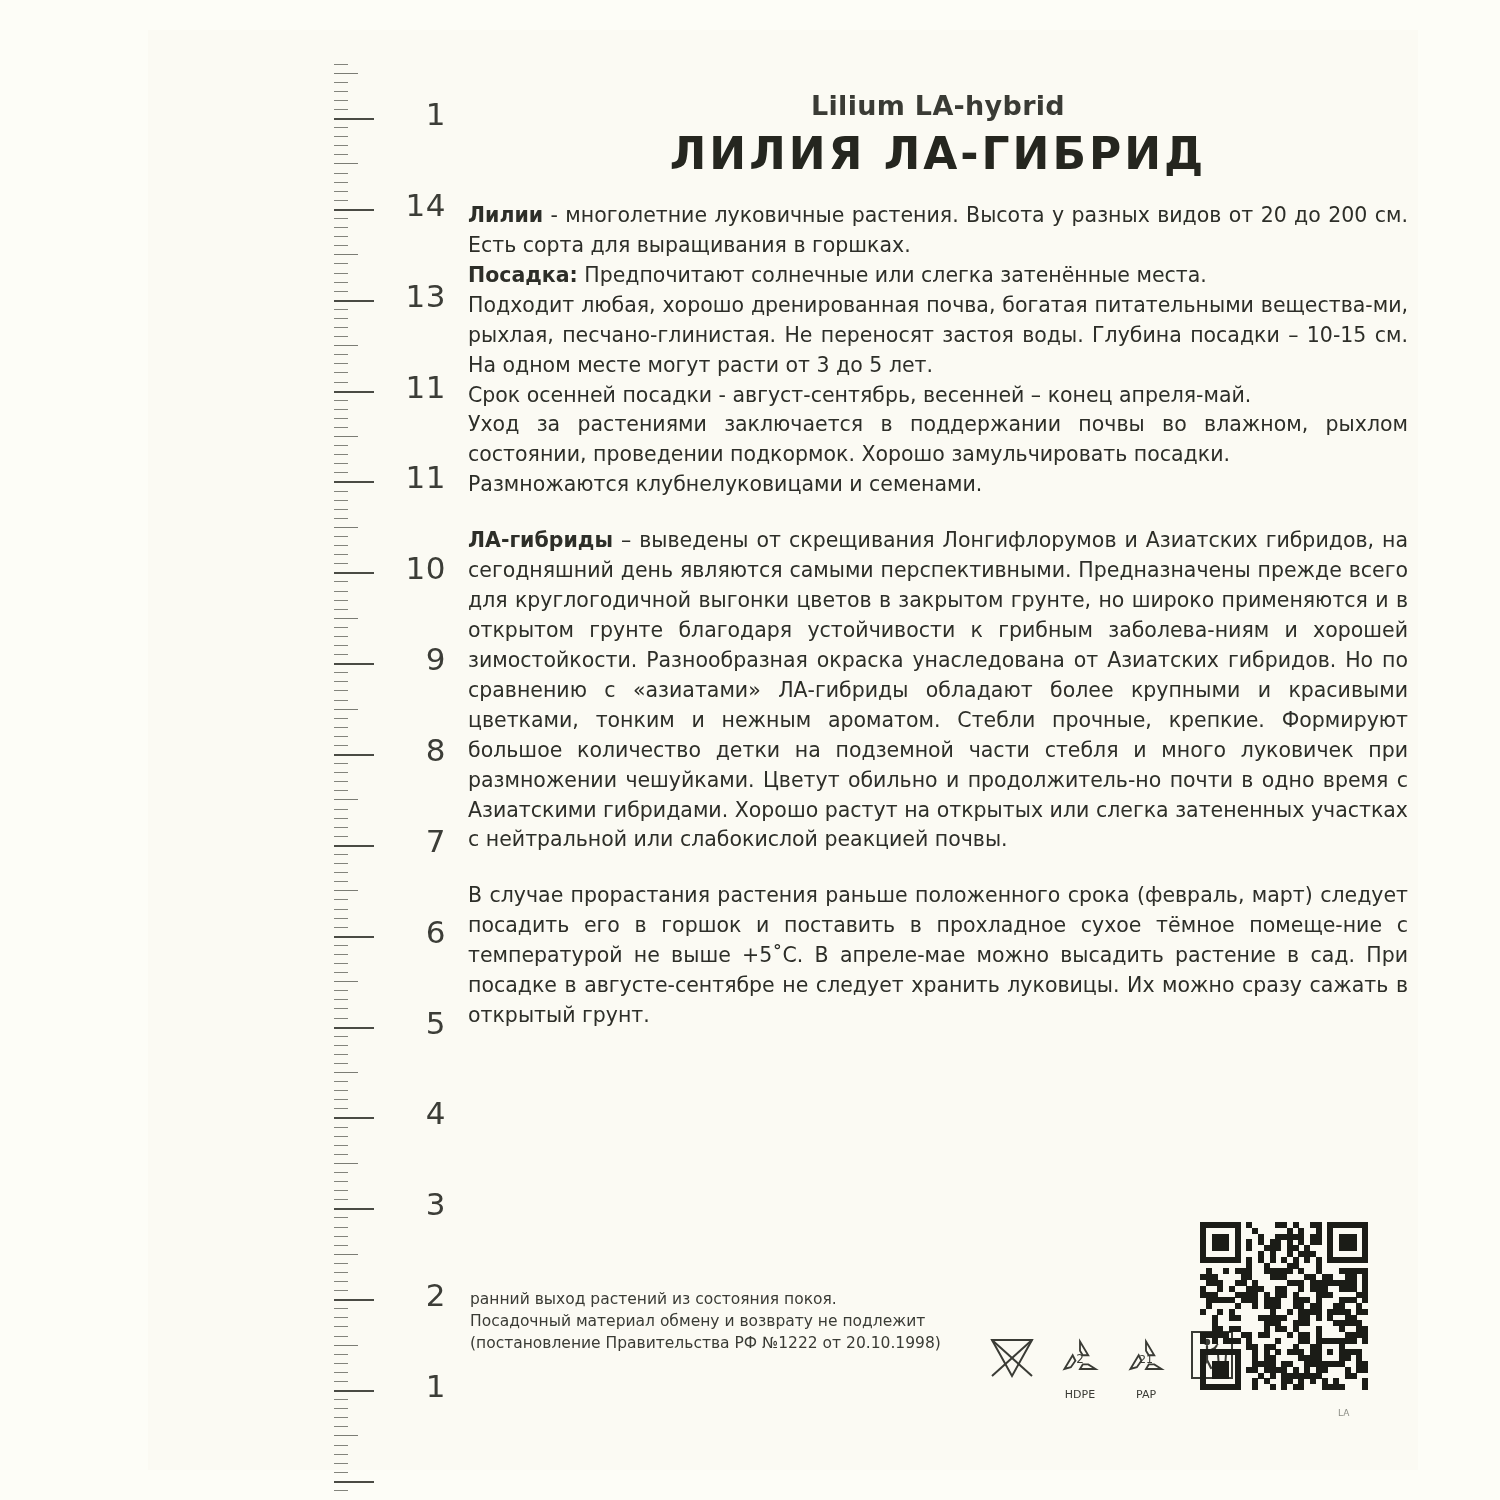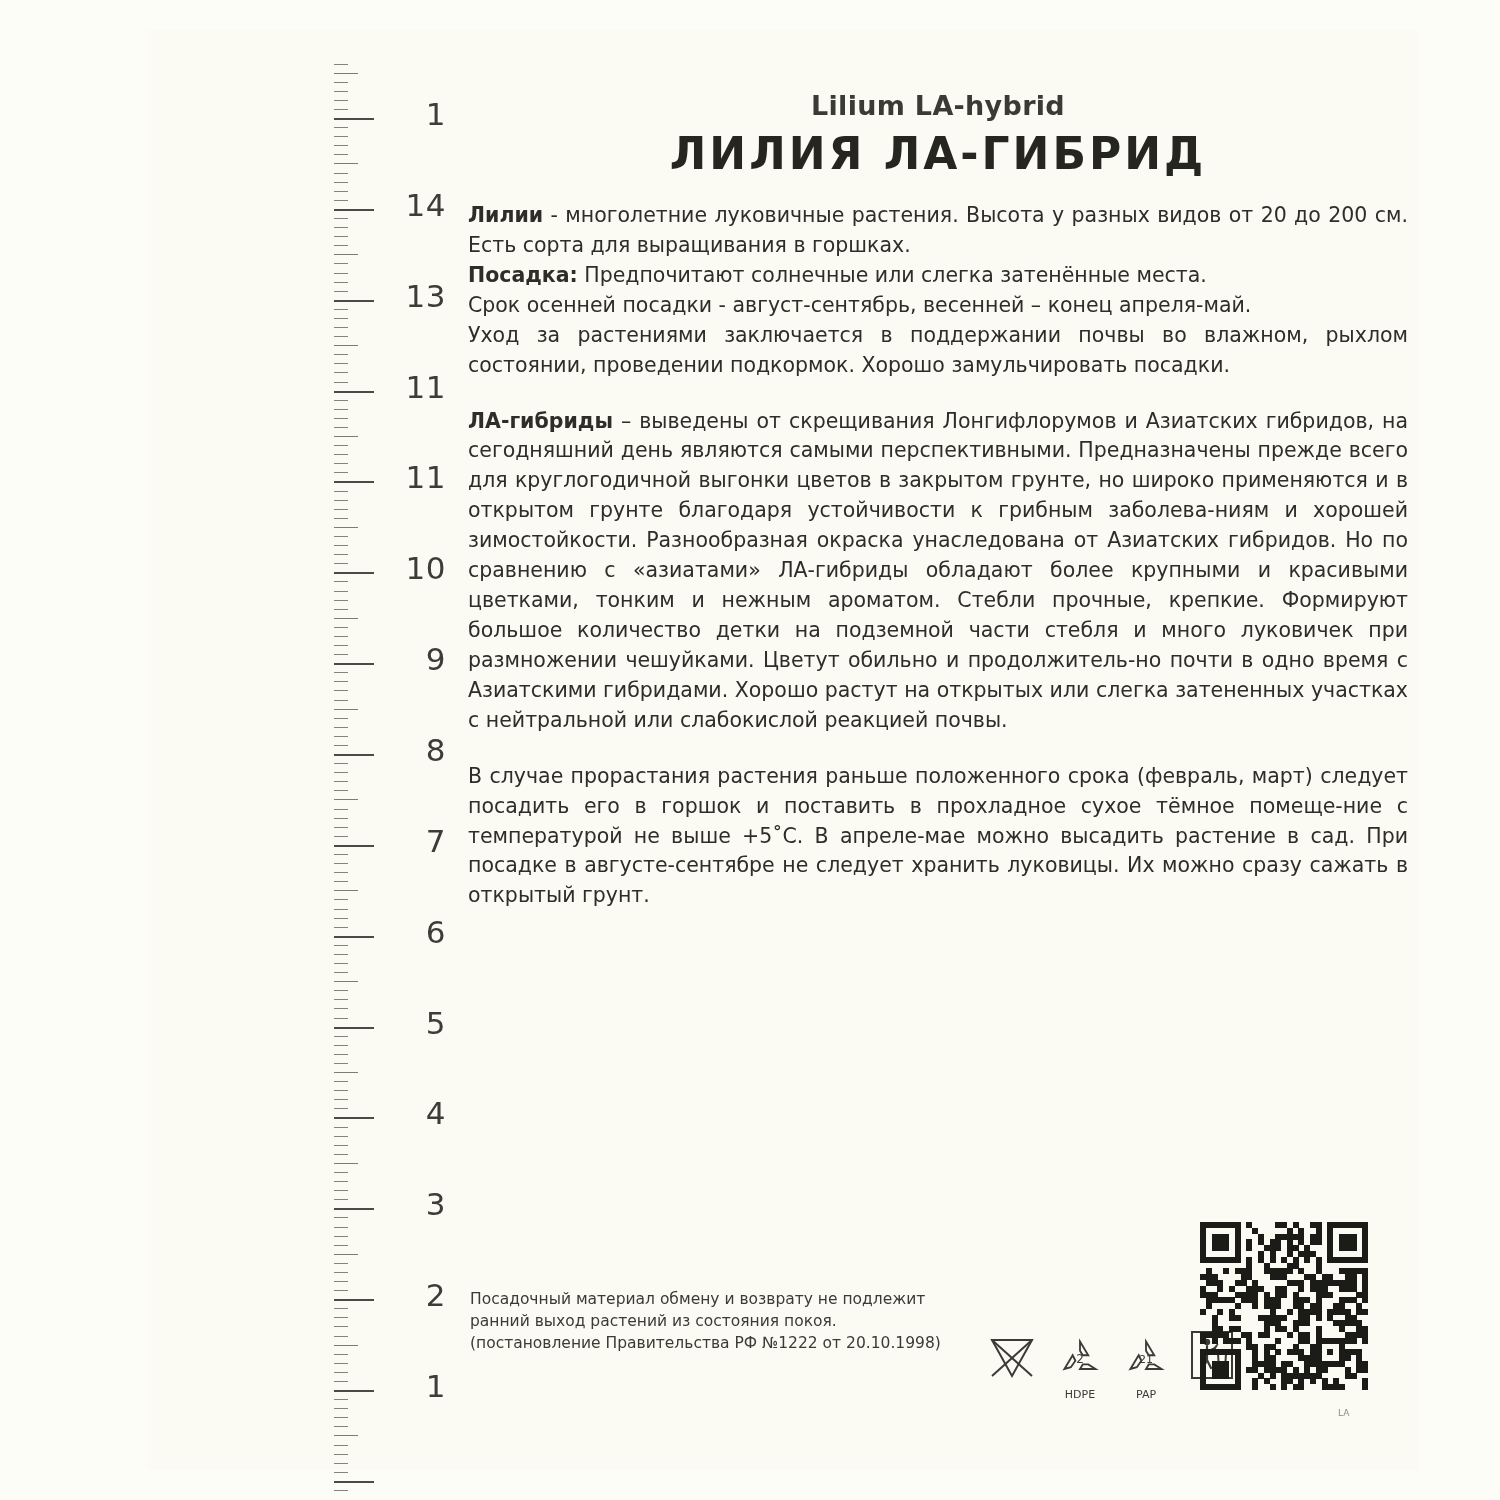--- a/index.html
+++ b/index.html
@@ -320,40 +320,42 @@
         </div>
     </div>
 
     <div class="content">
       <div class="latin-title">Lilium LA-hybrid</div>
       <div class="main-title">ЛИЛИЯ ЛА-ГИБРИД</div>
 
       <div class="body-text">
         <p><span class="lead">Лилии</span><span> - многолетние луковичные растения. Высота у разных видов от 20 до 200 см. Есть сорта для выращивания в горшках.</span></p>
         <p><span class="lead">Посадка:</span><span> Предпочитают солнечные или слегка затенённые места.</span></p>
+        <p><span>Подходит любая, хорошо дренированная почва, богатая питательными вещества-ми, рыхлая, песчано-глинистая. Не переносят застоя воды. Глубина посадки – 10-15 см. На одном месте могут расти от 3 до 5 лет.</span></p>
         <p><span>Срок осенней посадки - август-сентябрь, весенней – конец апреля-май.</span></p>
         <p><span>Уход за растениями заключается в поддержании почвы во влажном, рыхлом состоянии, проведении подкормок. Хорошо замульчировать посадки.</span></p>
+        <p><span>Размножаются клубнелуковицами и семенами.</span></p>
       </div>
 
       <div class="para-gap"></div>
 
       <div class="body-text" style="margin-top:0">
         <p><span class="lead">ЛА-гибриды</span><span> – выведены от скрещивания Лонгифлорумов и Азиатских гибридов, на сегодняшний день являются самыми перспективными. Предназначены прежде всего для круглогодичной выгонки цветов в закрытом грунте, но широко применяются и в открытом грунте благодаря устойчивости к грибным заболева-ниям и хорошей зимостойкости. Разнообразная окраска унаследована     от Азиатских гибридов. Но по сравнению с «азиатами» ЛА-гибриды обладают более крупными и красивыми цветками, тонким и нежным ароматом. Стебли прочные, крепкие. Формируют большое количество детки на подземной части стебля и много луковичек при размножении чешуйками. Цветут обильно и продолжитель-но почти в одно время с Азиатскими гибридами. Хорошо растут на открытых или слегка затененных участках с нейтральной или слабокислой реакцией почвы.</span></p>
       </div>
 
       <div class="para-gap"></div>
 
       <div class="body-text" style="margin-top:0">
         <p><span>В случае прорастания растения раньше положенного срока (февраль, март) следует посадить его в горшок и поставить в прохладное сухое тёмное помеще-ние с температурой не выше +5˚С. В апреле-мае можно высадить растение в сад. При посадке в августе-сентябре не следует хранить луковицы. Их можно сразу сажать в открытый грунт.</span></p>
       </div>
     </div>
 
     <div class="legal">
+      <p>ранний выход растений из состояния покоя.</p>
       <p>Посадочный материал обмену и возврату не подлежит</p>
-      <p>ранний выход растений из состояния покоя.</p>
       <p>(постановление Правительства РФ №1222 от 20.10.1998)</p>
     </div>
 
     <div class="icons">
       <div class="icon-box">
         <svg width="48" height="48" viewBox="0 0 48 48">
           <path d="M4 8 L44 8 L24 44 Z" fill="none" stroke="#3a3b35" stroke-width="2"></path>
           <line x1="4" y1="8" x2="44" y2="44" stroke="#3a3b35" stroke-width="2"></line>
           <line x1="44" y1="8" x2="4" y2="44" stroke="#3a3b35" stroke-width="2"></line>
         </svg>

